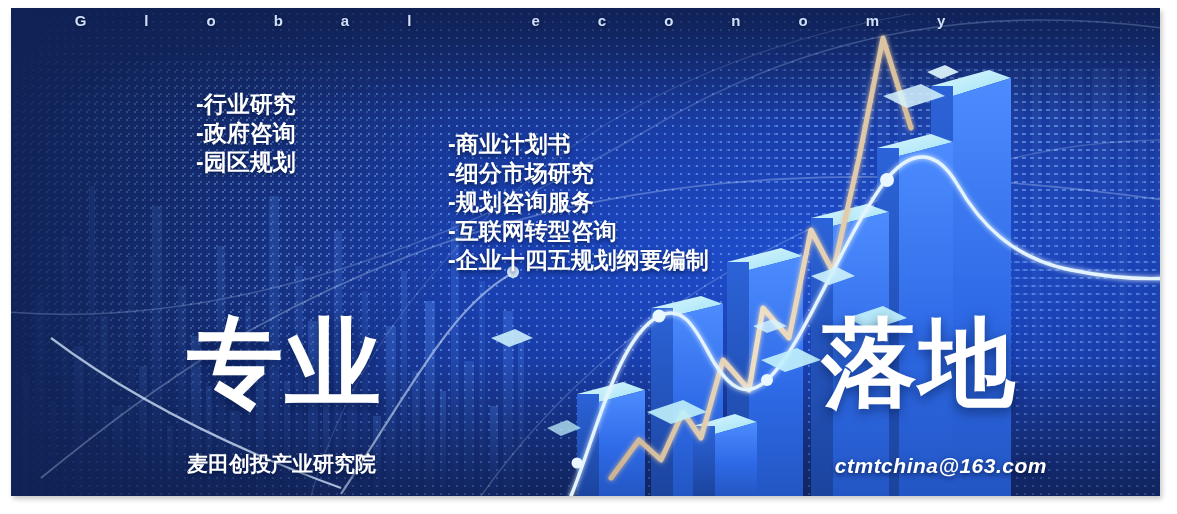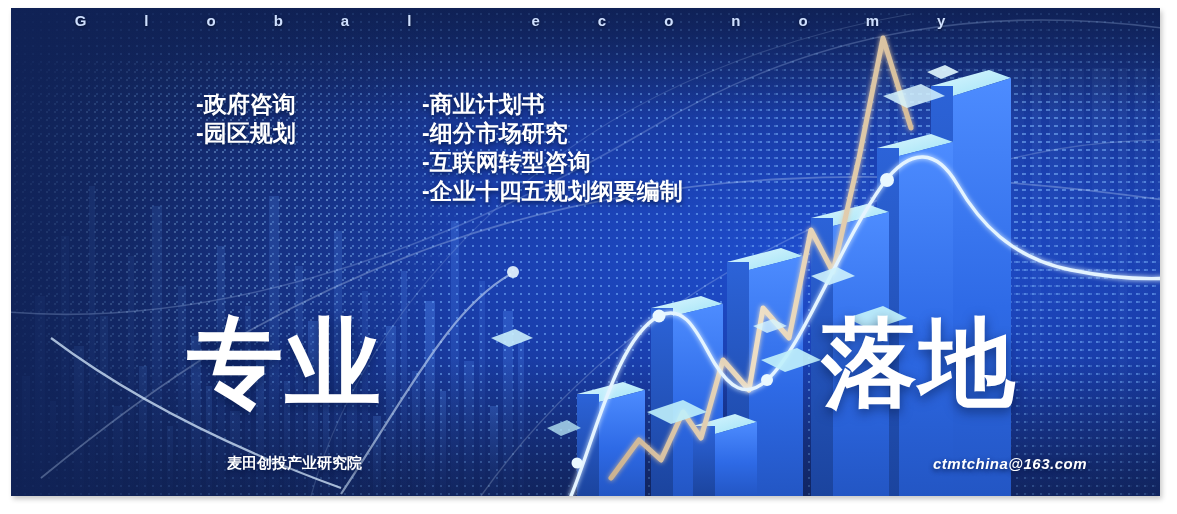--- a/index.html
+++ b/index.html
@@ -85,21 +85,21 @@
     text-shadow:0 1px 3px rgba(0,0,0,.5);
     white-space:nowrap;
   }
 
   
   .svc{position:absolute; top:82px; color:#ffffff;
        font-size:23px; font-weight:700; line-height:29px;
        text-shadow:0 2px 4px rgba(0,20,60,.75);
        white-space:nowrap;}
   #svc-col-1{left:185px;}
-  #svc-col-2{left:411px;}
+  #svc-col-2{left:437px;margin-top:40px;}
   .svc-item{display:block;}
 
   
   .headline{
     position:absolute; left:176px; top:300px;
     width:830px; height:110px;
     display:flex; align-items:center; justify-content:space-between;
     color:#ffffff;
     font-size:96px;
     font-weight:700;
@@ -107,25 +107,24 @@
     letter-spacing:2px;
     text-shadow:0 4px 12px rgba(0,18,60,.55);
     white-space:nowrap;
   }
   .headline-word{display:inline-block;}
 
   
   .footer{
     position:absolute; left:176px; top:440px;
     width:860px; height:30px;
-    display:flex; align-items:center; justify-content:space-between;
-    color:#ffffff; font-size:15px; font-weight:700;
+    display:flex; align-items:flex-end; justify-content:space-between;
+    color:#ffffff; font-size:21px; font-weight:700;
     text-shadow:0 2px 5px rgba(0,18,60,.8);
     white-space:nowrap;
-    margin-left:40px;
   }
   .footer-email{letter-spacing:.5px;font-style:italic;}
 </style>
 </head>
 <body>
 
 <div id="banner-root">
 
   <div class="bg-base"></div>
   <div class="dot-field"></div>
@@ -307,27 +306,29 @@
       <polygon points="480,330 504,321 522,330 498,339" fill="#cdf2fd" opacity=".88"></polygon>
       <polygon points="742,318 762,311 776,318 756,325" fill="#d6f5ff" opacity=".8"></polygon>
       <polygon points="536,420 556,412 570,420 550,428" fill="#bfeffb" opacity=".75"></polygon>
       <polygon points="916,64  934,57  948,64  930,71" fill="#e2f9ff" opacity=".9"></polygon>
     </g>
   </svg>
 
   <div class="header-word">Global economy</div>
 
   <div class="svc" id="svc-col-1">
+    <span class="svc-item">-行业研究</span>
     <span class="svc-item">-政府咨询</span>
     <span class="svc-item">-园区规划</span>
   </div>
 
   <div class="svc" id="svc-col-2">
     <span class="svc-item">-商业计划书</span>
     <span class="svc-item">-细分市场研究</span>
+    <span class="svc-item">-规划咨询服务</span>
     <span class="svc-item">-互联网转型咨询</span>
     <span class="svc-item">-企业十四五规划纲要编制</span>
   </div>
 
   <div class="headline">
     <span class="headline-word">专业</span>
     <span class="headline-word">落地</span>
   </div>
 
   <div class="footer">

